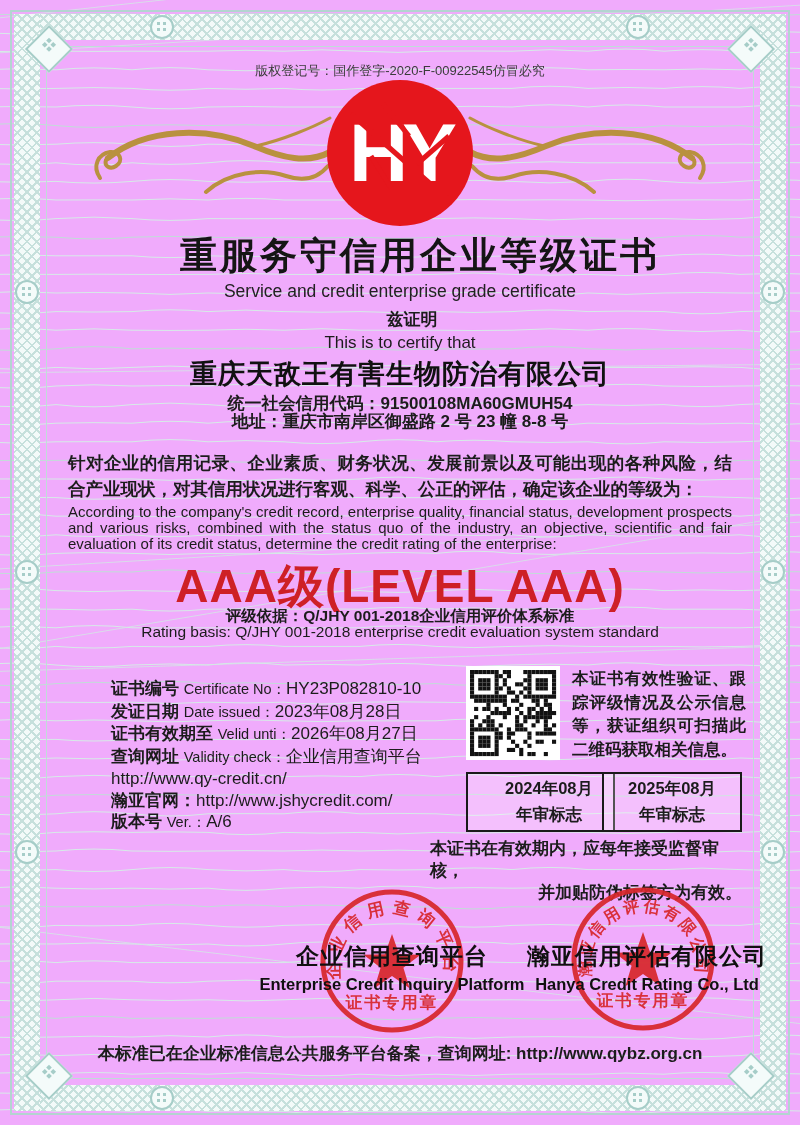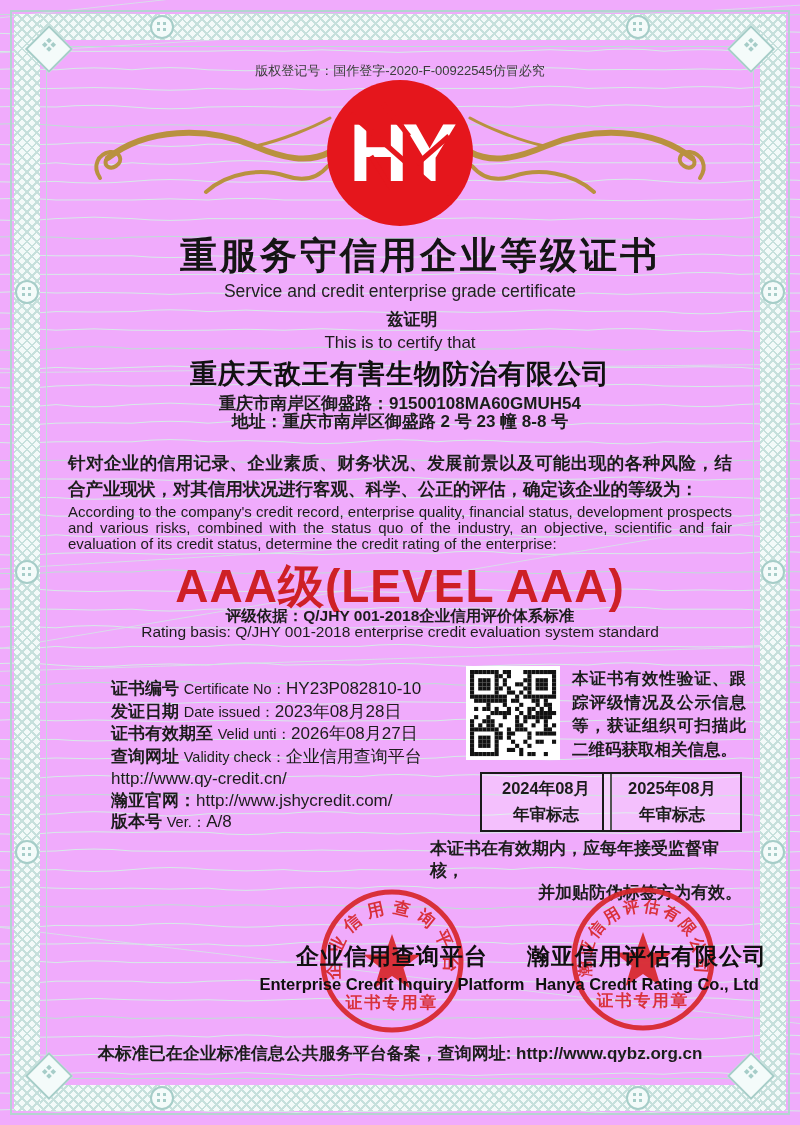--- a/index.html
+++ b/index.html
@@ -50,21 +50,21 @@
   .basis-en{top:623px;font-size:15.5px;}
   .details{left:68px;top:678px;width:400px;}
   .detail-row{font-size:17px;line-height:21.5px;white-space:nowrap;margin-left:43px;}
   .dl-cn{font-weight:600;}
   .dl-en{font-size:14.5px;font-weight:500;}
   .dl-val{font-weight:500;}
   .qr-box{left:466px;top:666px;width:94px;height:94px;background:#fff;}
   .qr-note{left:572px;top:667px;width:174px;font-size:16.5px;font-weight:600;line-height:23.5px;text-align:justify;}
   .annual{position:absolute;top:772px;height:56px;border:2px solid #1a1a1a;display:flex;flex-direction:column;
     align-items:center;justify-content:center;font-size:16.5px;font-weight:700;line-height:1.55;background:rgba(255,255,255,0.25);}
-  #annual1{left:480px;width:128px;}
+  #annual1{left:466px;width:128px;padding-left:17px;}
   #annual2{left:602px;width:136px;}
   .supervision{top:838px;right:58px;width:312px;text-align:right;font-size:17px;font-weight:600;line-height:22px;margin-left:32px;}
   .supervision .ln1{display:block;text-align:left;}
   .supervision .ln2{display:block;}
   .stamp{position:absolute;width:150px;height:150px;opacity:0.93;}
   #stamp1{left:317px;top:886px;}
   #stamp2{left:568px;top:884px;}
   .stamp-org{position:absolute;text-align:center;z-index:3;color:#101010;}
   #org1{left:212px;top:941px;width:360px;}
   #org2{left:482px;top:941px;width:330px;}
@@ -199,38 +199,38 @@
         <line x1="46" y1="78" x2="66" y2="110"></line>
       </g>
     </svg>
 
     <div class="abs center title-cn">重服务守信用企业等级证书</div>
     <div class="abs center title-en">Service and credit enterprise grade certificate</div>
     <div class="abs center certify-cn">兹证明</div>
     <div class="abs center certify-en">This is to certify that</div>
 
     <div class="abs center company-name">重庆天敌王有害生物防治有限公司</div>
-    <div class="abs center company-code">重庆市南岸区御盛路：91500108MA60GMUH54</div>
+    <div class="abs center company-code">统一社会信用代码：91500108MA60GMUH54</div>
     <div class="abs center company-addr">地址：重庆市南岸区御盛路 2 号 23 幢 8-8 号</div>
 
     <div class="abs para para-cn">针对企业的信用记录、企业素质、财务状况、发展前景以及可能出现的各种风险，结合产业现状，对其信用状况进行客观、科学、公正的评估，确定该企业的等级为：</div>
     <div class="abs para para-en">According to the company's credit record, enterprise quality, financial status, development prospects and various risks, combined with the status quo of the industry, an objective, scientific and fair evaluation of its credit status, determine the credit rating of the enterprise:</div>
 
     <div class="abs center grade">AAA级(LEVEL AAA)</div>
     <div class="abs center basis-cn">评级依据：Q/JHY 001-2018企业信用评价体系标准</div>
     <div class="abs center basis-en">Rating basis: Q/JHY 001-2018 enterprise credit evaluation system standard</div>
 
     <div class="abs details">
       <div class="detail-row"><span class="dl-cn">证书编号 </span><span class="dl-en">Certificate No：</span><span class="dl-val">HY23P082810-10</span></div>
       <div class="detail-row"><span class="dl-cn">发证日期 </span><span class="dl-en">Date issued：</span><span class="dl-val">2023年08月28日</span></div>
       <div class="detail-row"><span class="dl-cn">证书有效期至 </span><span class="dl-en">Velid unti：</span><span class="dl-val">2026年08月27日</span></div>
       <div class="detail-row"><span class="dl-cn">查询网址 </span><span class="dl-en">Validity check：</span><span class="dl-val">企业信用查询平台</span></div>
       <div class="detail-row"><span class="dl-val">http://www.qy-credit.cn/</span></div>
       <div class="detail-row"><span class="dl-cn">瀚亚官网：</span><span class="dl-val">http://www.jshycredit.com/</span></div>
-      <div class="detail-row"><span class="dl-cn">版本号 </span><span class="dl-en">Ver.：</span><span class="dl-val">A/8</span></div>
+      <div class="detail-row"><span class="dl-cn">版本号 </span><span class="dl-en">Ver.：</span><span class="dl-val">A/6</span></div>
     </div>
 
     <div class="abs qr-box">
       <svg id="qr-svg" width="94" height="94">
           <rect x="4.0" y="4.0" width="4.1" height="4.1" fill="#121212"></rect>
           <rect x="8.1" y="4.0" width="4.1" height="4.1" fill="#121212"></rect>
           <rect x="12.2" y="4.0" width="4.1" height="4.1" fill="#121212"></rect>
           <rect x="16.3" y="4.0" width="4.1" height="4.1" fill="#121212"></rect>
           <rect x="20.4" y="4.0" width="4.1" height="4.1" fill="#121212"></rect>
           <rect x="24.5" y="4.0" width="4.1" height="4.1" fill="#121212"></rect>

